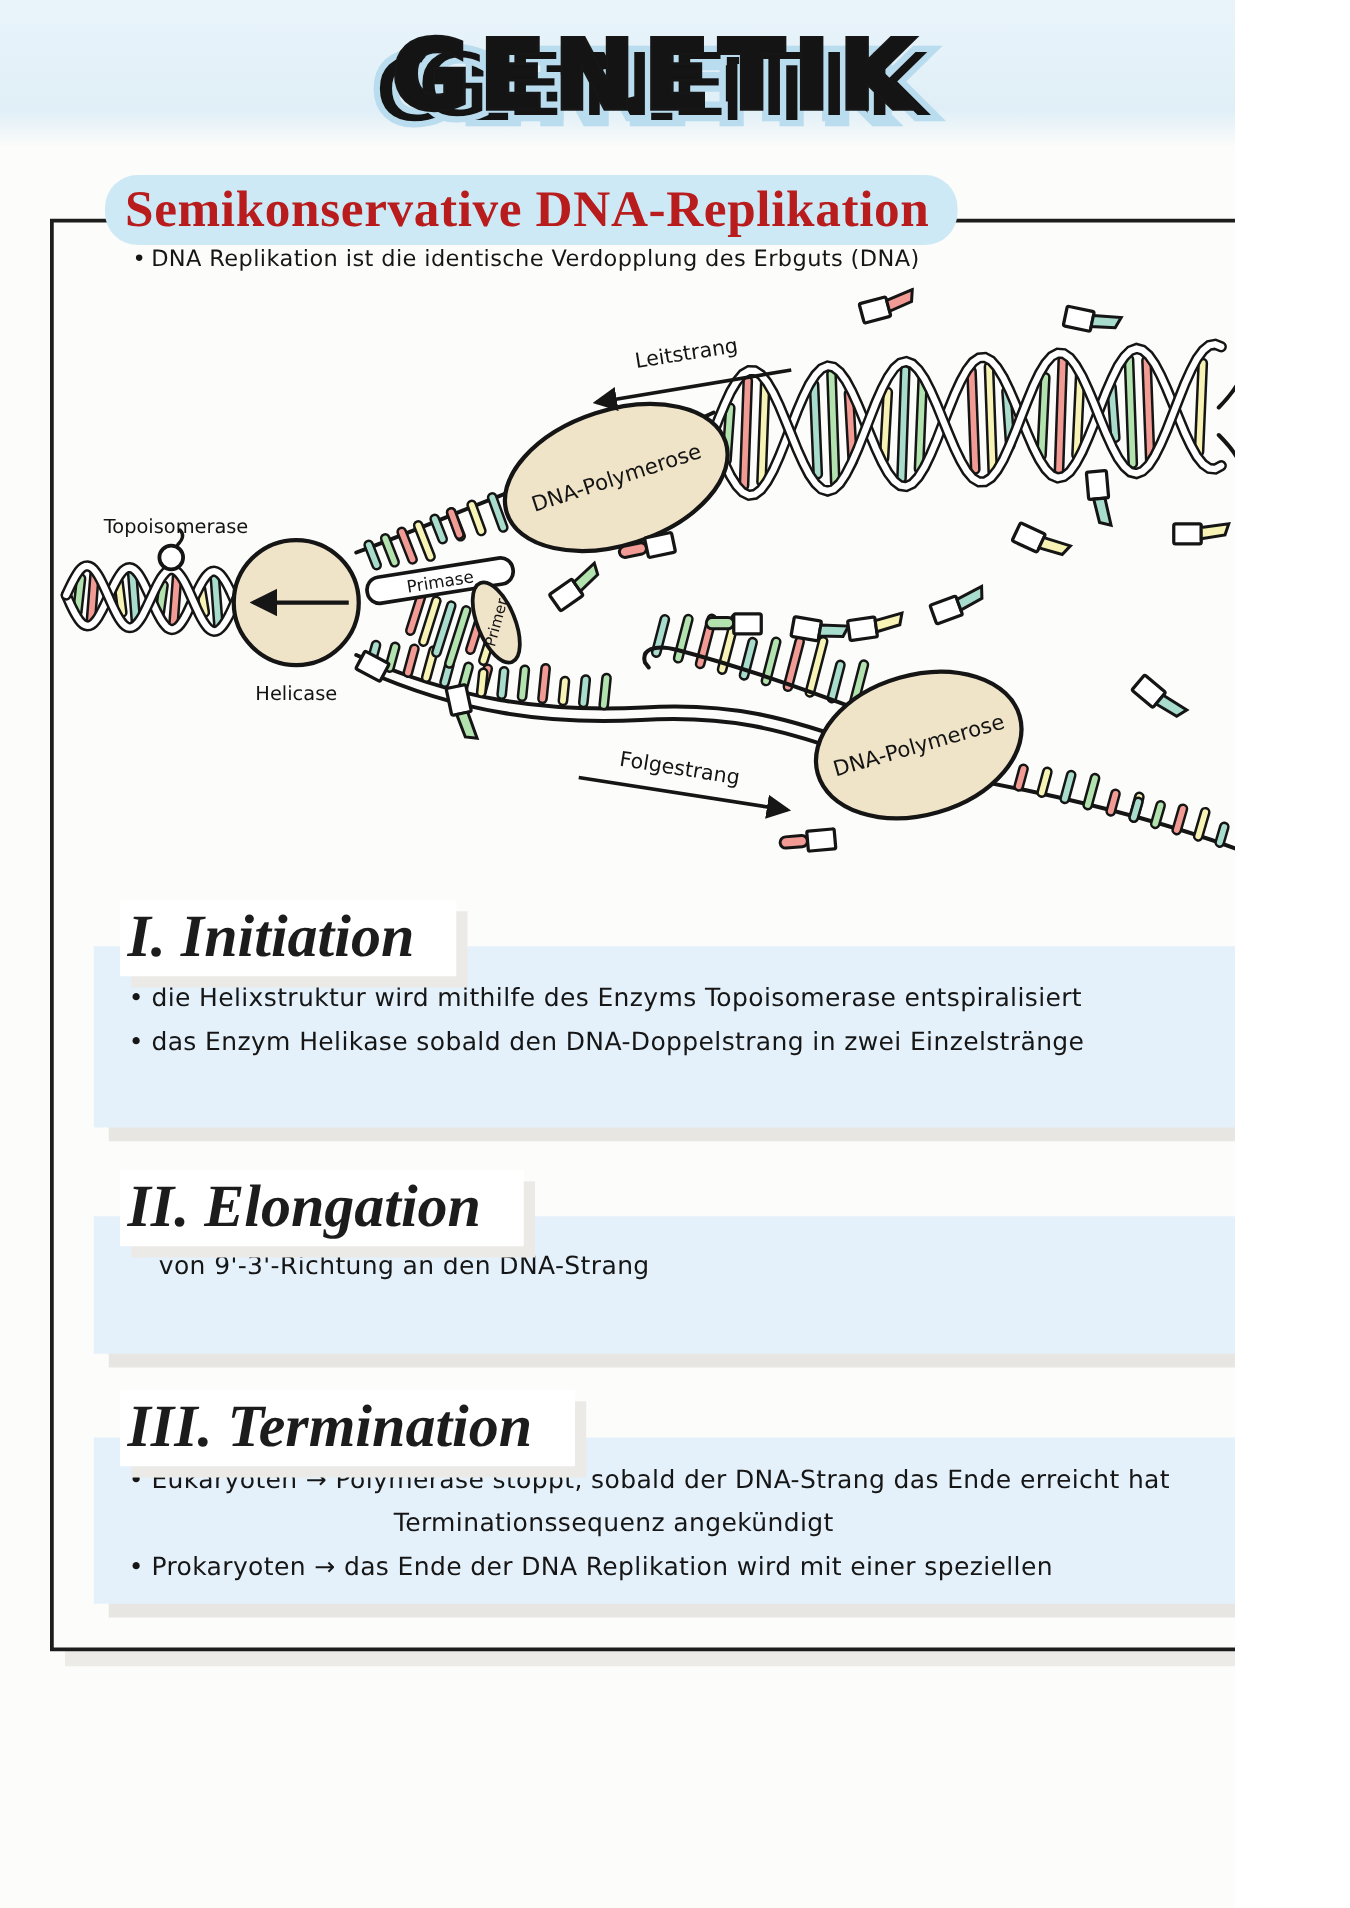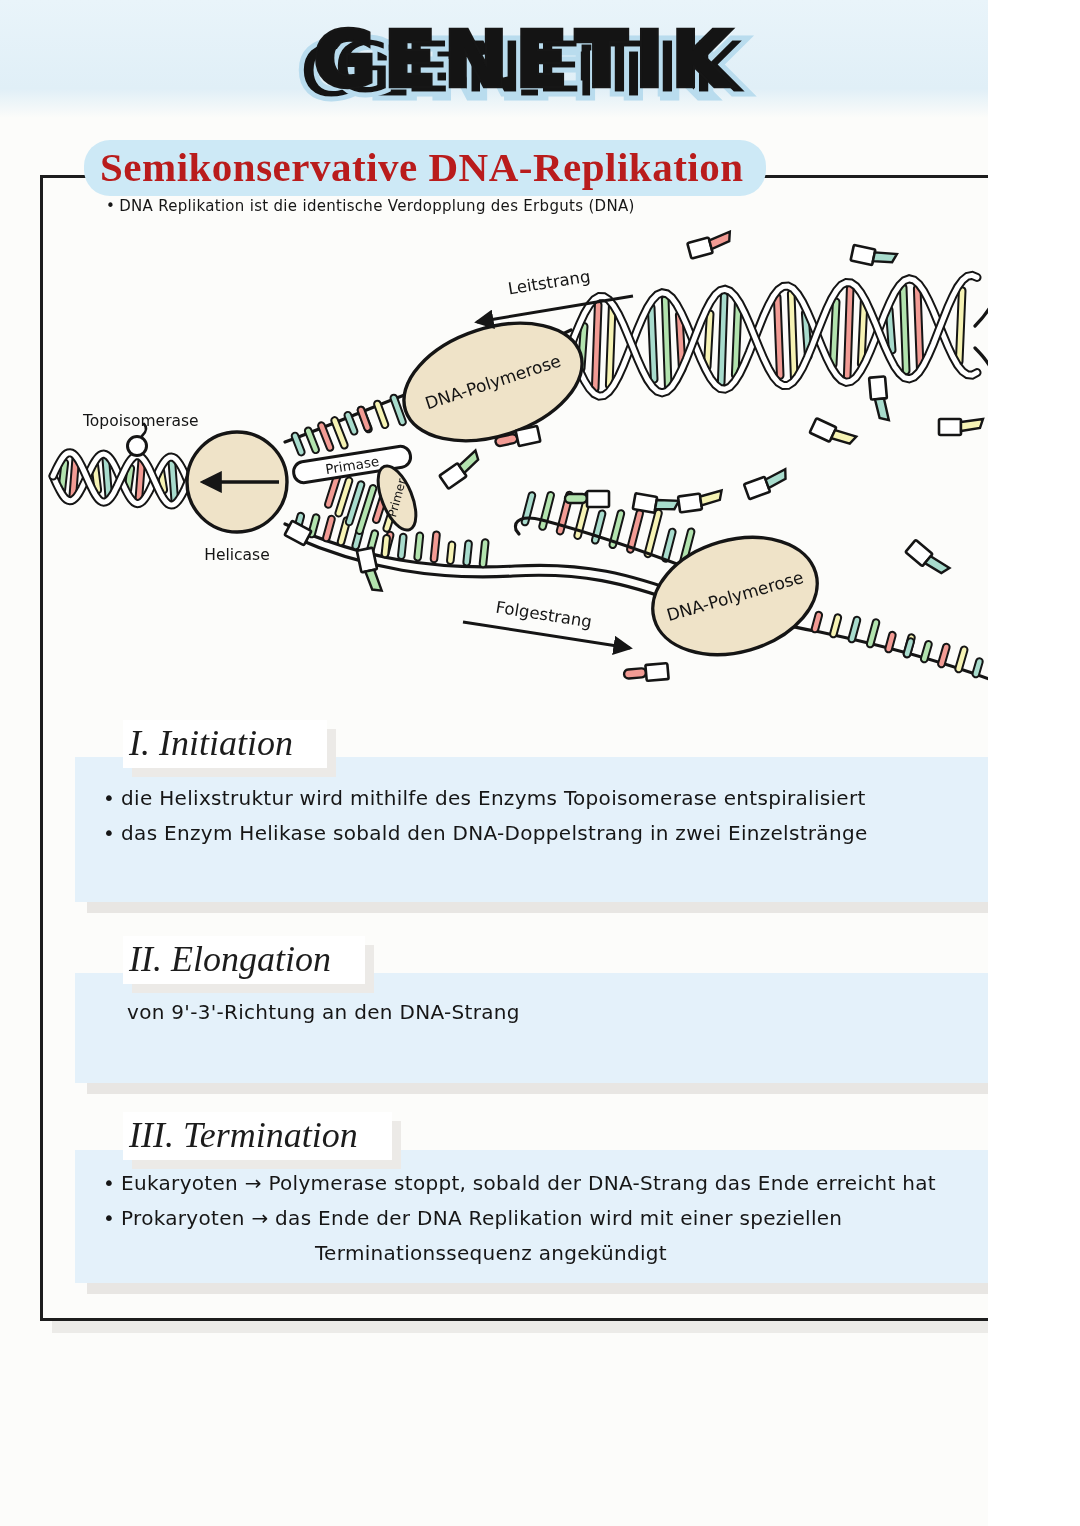--- a/index.html
+++ b/index.html
@@ -10,29 +10,29 @@
           background:linear-gradient(#e9f4fa,#e0eff7 75%,rgba(224,239,247,0));}
   .banner svg{display:block;}
   
   .frame{position:absolute;left:40px;top:175px;width:989px;height:1140px;
          border:3px solid #1d1d1d;background:transparent;
          box-shadow:12px 12px 0 #ecebe8;}
   .note-title{position:absolute;left:84px;top:140px;z-index:3;
               background:#cde9f6;border-radius:26px;padding:3px 22px 5px 16px;
               font-family:"Liberation Serif",serif;font-weight:bold;font-size:41px;
               letter-spacing:.5px;color:#b91c1c;}
-  .intro{position:absolute;left:106px;top:197px;z-index:2;font-size:15px;letter-spacing:.3px;}
+  .intro{position:absolute;left:106px;top:197px;z-index:2;font-size:18px;letter-spacing:.3px;}
   .intro .dot{margin-right:4px;}
   
   .diagram{position:absolute;left:45px;top:230px;width:990px;height:485px;}
   
   .sec-heading{position:absolute;z-index:3;background:#ffffff;
-               font-family:"Liberation Serif",serif;font-style:italic;font-weight:normal;
-               font-size:36px;color:#1c1c1c;padding:2px 34px 4px 6px;
-               box-shadow:9px 9px 0 #eceae7;margin-left:27px;}
+               font-family:"Liberation Serif",serif;font-style:italic;font-weight:bold;
+               font-size:48px;color:#1c1c1c;padding:2px 34px 4px 6px;
+               box-shadow:9px 9px 0 #eceae7;}
   .blue-box{position:absolute;z-index:2;background:#e4f1fa;box-shadow:12px 11px 0 #e8e6e3;
             padding:0 0 0 28px;box-sizing:border-box;}
   .blue-box .bullets{position:absolute;left:28px;right:4px;}
   .bullet{font-size:20px;letter-spacing:.3px;line-height:35px;white-space:nowrap;}
   .bullet .dot{margin-right:6px;}
   .cont{padding-left:24px;}
   .cont-big{padding-left:212px;}
   svg text{font-family:"DejaVu Sans",sans-serif;fill:#141414;}
 </style>
 </head>
@@ -376,18 +376,18 @@
   <div class="blue-box" style="left:75px;top:973px;width:915px;height:110px;">
     <div class="bullets" style="top:22px;">
       <div class="bullet cont"><span>von 9'-3'-Richtung an den DNA-Strang</span></div>
     </div>
   </div>
 
   <div class="sec-heading" style="left:96px;top:1112px;text-align:center;">III. Termination</div>
   <div class="blue-box" style="left:75px;top:1150px;width:920px;height:133px;">
     <div class="bullets" style="top:16px;">
       <div class="bullet"><span class="dot">•</span><span>Eukaryoten → Polymerase stoppt, sobald der DNA-Strang das Ende erreicht hat</span></div>
+      <div class="bullet cont-big"><span>Terminationssequenz angekündigt</span></div>
       <div class="bullet"><span class="dot">•</span><span>Prokaryoten → das Ende der DNA Replikation wird mit einer speziellen</span></div>
-      <div class="bullet cont-big"><span>Terminationssequenz angekündigt</span></div>
     </div>
   </div>
 
 </div>
 
 </body></html>

